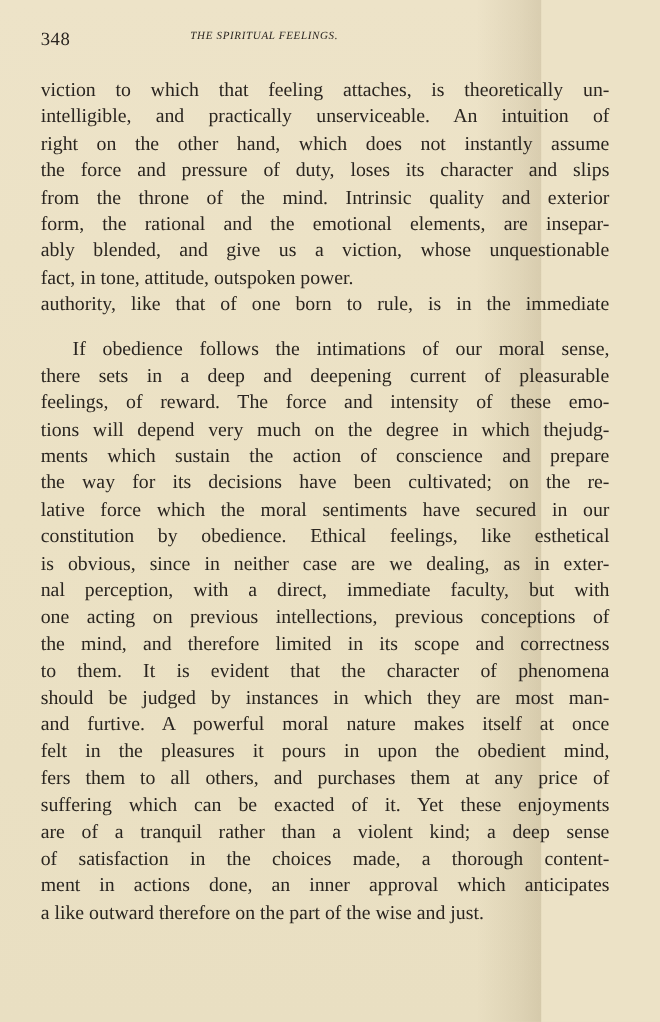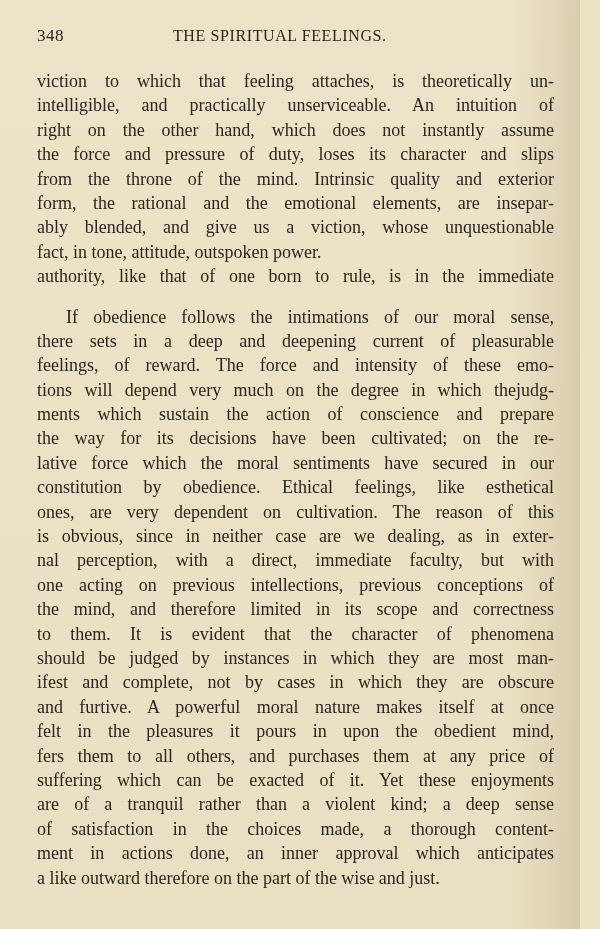--- a/index.html
+++ b/index.html
@@ -7,21 +7,21 @@
       padding: 0;
     }
     body {
       width: 600px;
       height: 929px;
       overflow: hidden;
       background: #ece2c6;
     }
     .page {
       position: relative;
-      width: 580px;
+      width: 492px;
       height: 929px;
       background:
         linear-gradient(to right, rgba(0,0,0,0) 0%, rgba(0,0,0,0) 88%, rgba(120,100,60,0.10) 96%, rgba(110,90,50,0.16) 100%),
         linear-gradient(to bottom, #ede3c8 0%, #ebe1c4 50%, #e9dfc2 100%);
       color: #2a2520;
       font-family: "Liberation Serif", "DejaVu Serif", serif;
     }
     .running-head {
       position: absolute;
       top: 26px;
@@ -33,21 +33,22 @@
       position: absolute;
       left: 0;
       top: 0;
       font-size: 17px;
       letter-spacing: 0.5px;
     }
     .running-title {
       position: absolute;
       left: 136px;
       top: 1px;
-      font-size: 16px;
+      font-size: 10px;
+      font-style: italic;
       letter-spacing: 0.6px;
     }
     .body-text {
       position: absolute;
       top: 69px;
       left: 37px;
       width: 517px;
     }
     .line {
       display: block;
@@ -91,28 +92,26 @@
     </div>
     <div>
       <span class="line indent">If obedience follows the intimations of  our moral sense,</span>
       <span class="line">there sets  in  a  deep  and  deepening  current  of  pleasurable</span>
       <span class="line">feelings, of reward.  The force and intensity of  these emo-</span>
       <span class="line">tions will depend very much on the degree in which thejudg-</span>
       <span class="line">ments  which  sustain  the  action  of  conscience  and  prepare</span>
       <span class="line">the  way for its  decisions  have been  cultivated;  on  the re-</span>
       <span class="line">lative force which the moral sentiments have secured in our</span>
       <span class="line">constitution by obedience.   Ethical  feelings, like  esthetical</span>
-      <span class="line">ones, are very dependent on cultivation.  The reason of this</span>
       <span class="line">is obvious, since in neither case are  we dealing, as in  exter-</span>
       <span class="line">nal  perception,  with  a  direct,  immediate  faculty,  but  with</span>
       <span class="line">one acting on previous intellections, previous conceptions of</span>
       <span class="line">the mind, and therefore limited in its scope and  correctness</span>
       <span class="line">to them.  It  is  evident  that  the  character  of  phenomena</span>
       <span class="line">should be judged by instances in which they are most man-</span>
-      <span class="line">ifest and complete, not by cases in which they are obscure</span>
       <span class="line">and furtive.  A powerful moral nature makes itself at once</span>
       <span class="line">felt in  the  pleasures  it  pours  in  upon  the  obedient  mind,</span>
       <span class="line">fers them to all others, and purchases  them at  any price  of</span>
       <span class="line">suffering which can be exacted of it.  Yet these enjoyments</span>
       <span class="line">are of  a tranquil  rather  than a  violent kind; a  deep  sense</span>
       <span class="line">of  satisfaction  in  the  choices  made, a  thorough  content-</span>
       <span class="line">ment in actions done, an  inner  approval  which  anticipates</span>
       <span class="line last">a like outward therefore on the part of  the wise  and just.</span>
     </div>
   </div>

